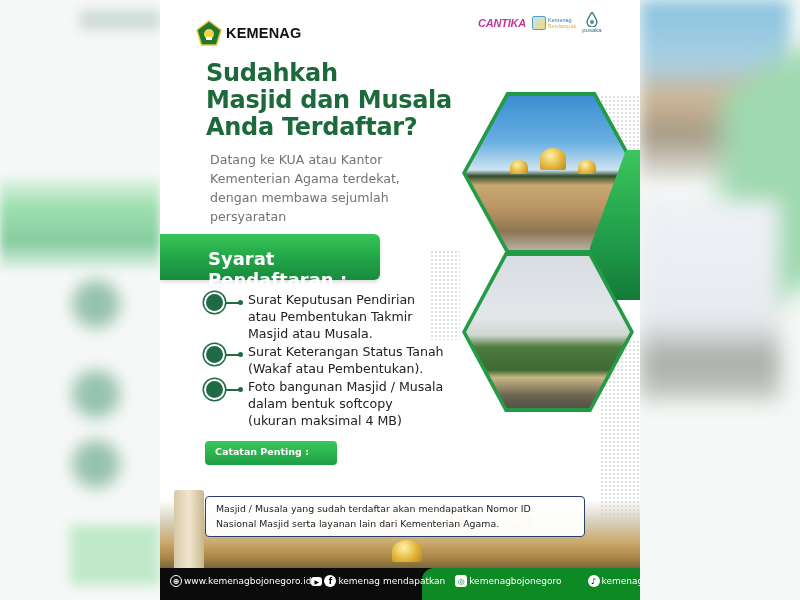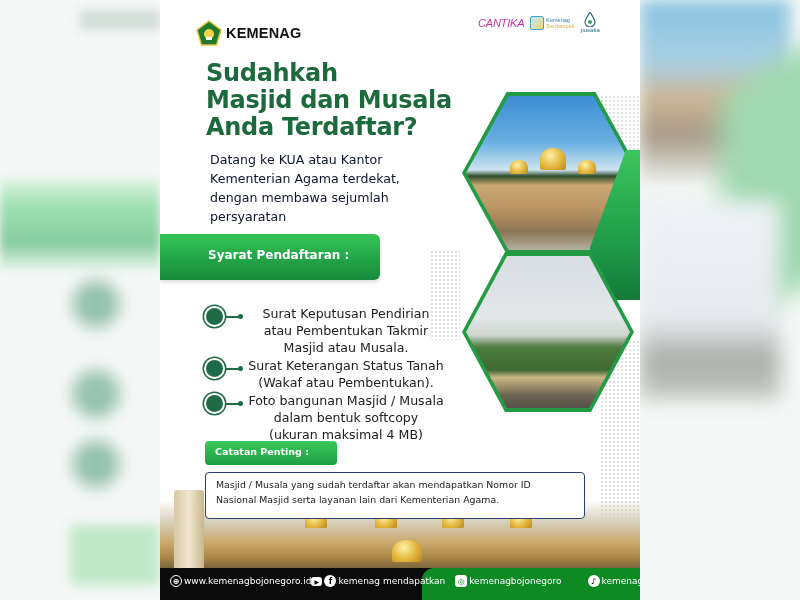--- a/index.html
+++ b/index.html
@@ -24,47 +24,47 @@
   
   .poster { position: absolute; left: 160px; top: 0; width: 480px; height: 600px; background: #ffffff; overflow: hidden; }
   .dots { position: absolute; width: 40px; height: 150px;
     background-image: radial-gradient(#d5d9d6 1px, transparent 1.3px); background-size: 4px 4px; opacity: .8; }
 
   .logo { position: absolute; left: 36px; top: 20px; display: flex; align-items: center; gap: 4px; }
   .logo-mark { width: 26px; height: 26px; }
   .logo-text { font-family: "Liberation Sans", sans-serif; font-weight: 700; font-size: 14.5px; color: #111; letter-spacing: .2px; }
 
   .partners { position: absolute; left: 318px; top: 12px; display: flex; align-items: center; gap: 6px; }
-  .cantika { font-family: "Liberation Sans", sans-serif; font-weight: 400; font-style: italic; font-size: 11px; color: #c0359b; letter-spacing: -.2px; }
+  .cantika { font-family: "Liberation Sans", sans-serif; font-weight: 700; font-style: italic; font-size: 11px; color: #c0359b; letter-spacing: -.2px; }
   .berdampak { display: flex; align-items: center; gap: 2px; }
   .bd-icon { width: 14px; height: 14px; border: 1.5px solid #4aa3c8; border-radius: 2px; background: linear-gradient(135deg,#bfe6f3,#f5d77a); }
   .bd-text { font-size: 5.5px; line-height: 6px; color: #2d7fb0; font-family: "Liberation Sans", sans-serif; }
   .bd-text span:last-child { color: #e0b64a; display: block; }
   .pusaka { display: flex; flex-direction: column; align-items: center; }
   .pusaka-drop { width: 12px; height: 15px; }
   .pusaka-text { font-size: 6px; color: #2e6f86; font-family: "Liberation Sans", sans-serif; }
 
   .title { position: absolute; left: 46px; top: 60px; font-family: "DejaVu Sans", sans-serif; font-weight: 700; font-size: 24px; line-height: 27px; color: #1c6a3b; letter-spacing: -.3px; }
-  .subtitle { position: absolute; left: 50px; top: 150px; width: 240px; font-family: "DejaVu Sans", sans-serif; font-size: 12.6px; line-height: 19px; color: #0f172a; }
+  .subtitle { position: absolute; left: 50px; top: 150px; width: 240px; font-family: "DejaVu Sans", sans-serif; font-size: 12.6px; line-height: 19px; color: #737373; }
 
   .req-banner { position: absolute; left: 0; top: 234px; width: 220px; height: 46px; border-radius: 0 6px 6px 0;
     background: linear-gradient(180deg, #35c457 0%, #22a447 55%, #188a3d 100%); box-shadow: 0 2px 4px rgba(0,0,0,.15); }
-  .req-banner span { position: absolute; left: 48px; top: 14px; color: #fff; font-weight: 700; font-size: 12px; font-family: "DejaVu Sans", sans-serif; }
-
-  .req-list { position: absolute; left: 44px; top: 305px; width: 240px; text-align: center; }
+  .req-banner span { position: absolute; left: 48px; top: 14px; color: #fff; font-weight: 700; font-size: 18px; font-family: "DejaVu Sans", sans-serif; }
+
+  .req-list { position: absolute; left: 44px; top: 291px; width: 240px; }
   .req-item { position: relative; padding-left: 44px; font-size: 12.6px; line-height: 17px; color: #222; margin-bottom: 1px; }
   .bullet { position: absolute; left: 0; top: 1px; width: 44px; height: 22px; }
   .bullet .circ { position: absolute; left: 0; top: 0; width: 21px; height: 21px; border-radius: 50%; background: #1f6b46; border: 2px solid #fff; box-shadow: 0 0 0 1.5px #1f6b46; }
   .bullet .line { position: absolute; left: 21px; top: 10px; width: 14px; height: 1.5px; background: #1f6b46; }
   .bullet .dot { position: absolute; left: 34px; top: 8px; width: 5px; height: 5px; border-radius: 50%; background: #1f6b46; }
 
   .note-banner { position: absolute; left: 45px; top: 441px; width: 132px; height: 24px; border-radius: 4px;
     background: linear-gradient(180deg, #3ac85b 0%, #1f9e44 100%); }
   .note-banner span { position: absolute; left: 10px; top: 5px; color: #fff; font-weight: 700; font-size: 9.5px; font-family: "DejaVu Sans", sans-serif; }
-  .note-box { position: absolute; left: 45px; top: 472px; width: 380px; height: 47px; border: 1.5px solid #2b3f6b; border-radius: 4px; background: rgba(255,255,255,.95);
+  .note-box { position: absolute; left: 45px; top: 496px; width: 380px; height: 41px; border: 1.5px solid #2b3f6b; border-radius: 4px; background: rgba(255,255,255,.95);
     padding: 4px 10px; font-size: 9.4px; line-height: 15px; color: #222; font-family: "DejaVu Sans", sans-serif; z-index: 3; }
 
   .hex { position: absolute; }
   .hex-outer { position: absolute; inset: 0; clip-path: polygon(25% 0, 75% 0, 100% 50%, 75% 100%, 25% 100%, 0 50%); background: #239b45; }
   .hex-inner { position: absolute; inset: 4px; clip-path: polygon(25% 0, 75% 0, 100% 50%, 75% 100%, 25% 100%, 0 50%); overflow: hidden; }
   .hex1 { left: 302px; top: 92px; width: 178px; height: 162px; }
   .hex2 { left: 302px; top: 252px; width: 172px; height: 160px; }
 
   .photo1 { position: absolute; inset: 0; background: linear-gradient(180deg, #3b8ed2 0%, #6ab0e2 30%, #cfe4f1 48%, #2f4d2a 52%, #c9a873 58%, #b69260 75%, #8c7654 88%, #b6b1a3 100%); }
   .photo2 { position: absolute; inset: 0; background: linear-gradient(180deg, #d8dde2 0%, #e3e7ea 40%, #cfd7d0 52%, #4c7a3c 60%, #3f6a35 75%, #cab785 80%, #6a6350 92%, #575249 100%); }

